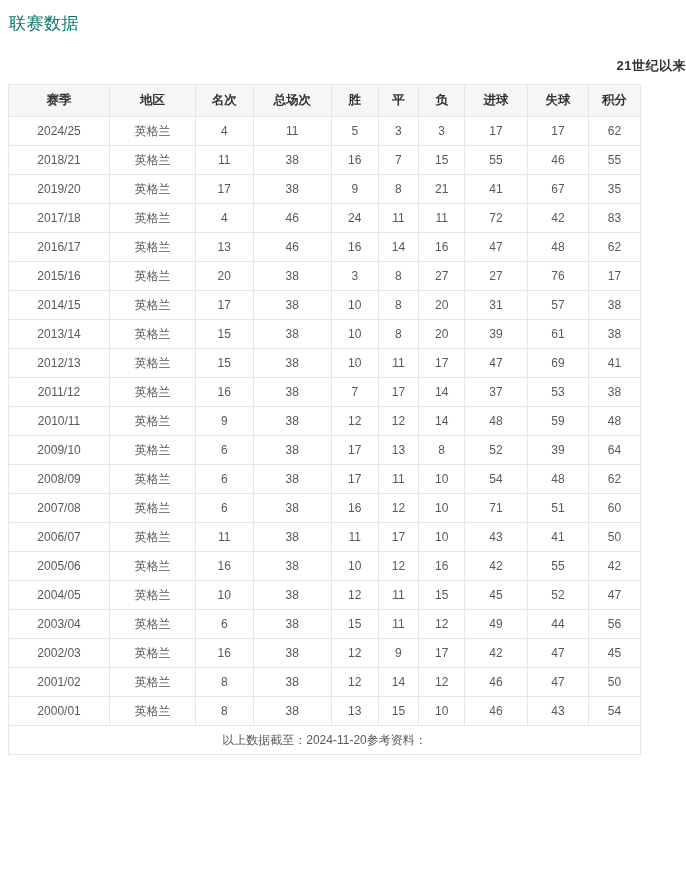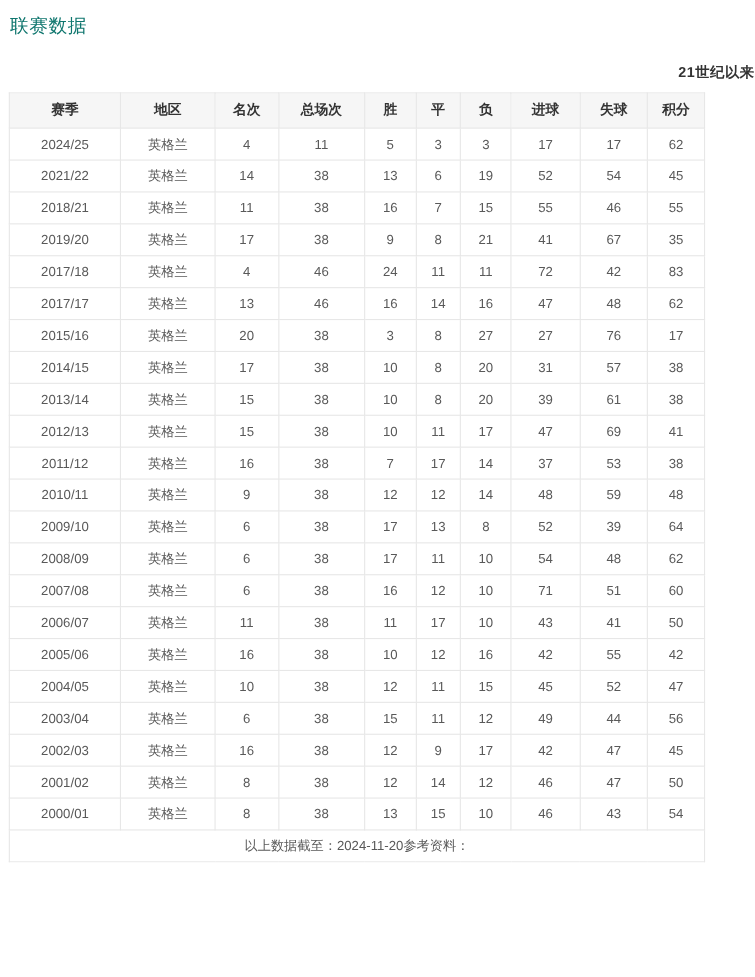--- a/index.html
+++ b/index.html
@@ -113,32 +113,20 @@
         <td>4</td>
         <td>11</td>
         <td>5</td>
         <td>3</td>
         <td>3</td>
         <td>17</td>
         <td>17</td>
         <td>62</td>
       </tr>
       <tr>
-        <td>2021/22</td>
-        <td>英格兰</td>
-        <td>14</td>
-        <td>38</td>
-        <td>13</td>
-        <td>6</td>
-        <td>19</td>
-        <td>52</td>
-        <td>54</td>
-        <td>45</td>
-      </tr>
-      <tr>
         <td>2018/21</td>
         <td>英格兰</td>
         <td>11</td>
         <td>38</td>
         <td>16</td>
         <td>7</td>
         <td>15</td>
         <td>55</td>
         <td>46</td>
         <td>55</td>
@@ -161,21 +149,21 @@
         <td>4</td>
         <td>46</td>
         <td>24</td>
         <td>11</td>
         <td>11</td>
         <td>72</td>
         <td>42</td>
         <td>83</td>
       </tr>
       <tr>
-        <td>2017/17</td>
+        <td>2016/17</td>
         <td>英格兰</td>
         <td>13</td>
         <td>46</td>
         <td>16</td>
         <td>14</td>
         <td>16</td>
         <td>47</td>
         <td>48</td>
         <td>62</td>
       </tr>

